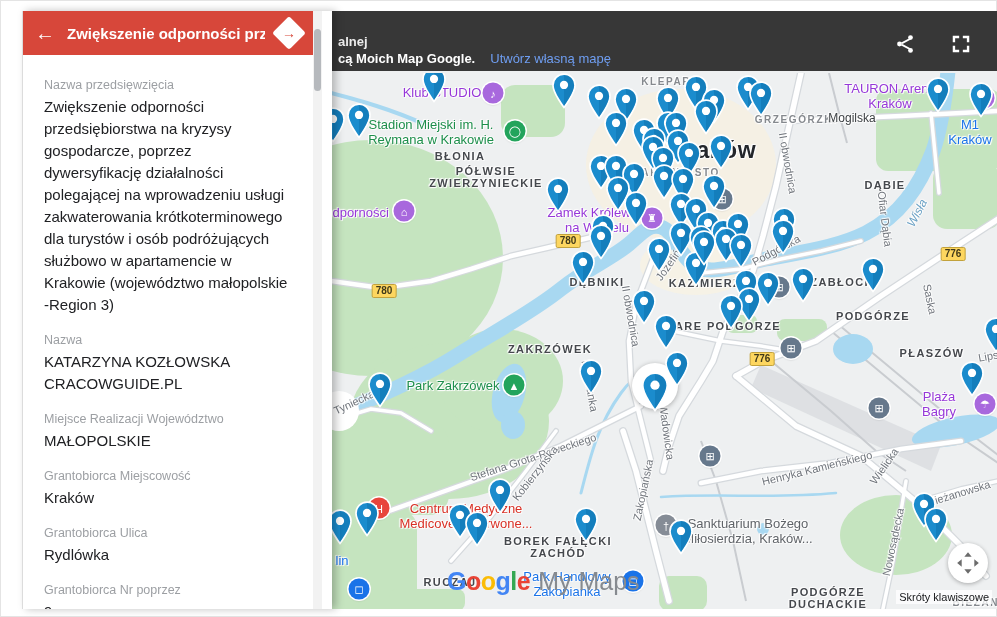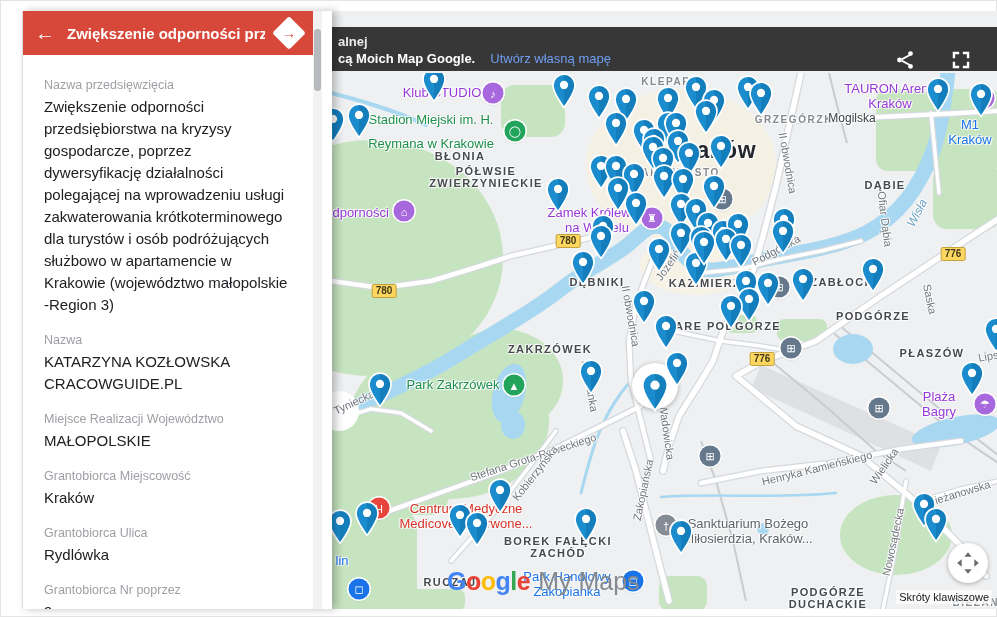--- a/index.html
+++ b/index.html
@@ -16,41 +16,41 @@
        display:flex;align-items:center;justify-content:center;cursor:pointer;}
   .dir-a{transform:rotate(-45deg);color:#d7473a;font-size:14px;font-weight:bold;}
   .panel-body{padding:6px 20px 0 21px;width:248px;}
   .flabel{color:#9c9fa3;font-size:12.5px;margin:17px 0 4px;}
   .fvalue{color:#202124;font-size:15px;line-height:22px;}
   .scroll-track{position:absolute;right:10px;top:0;bottom:0;width:9px;background:#f2f2f2;}
   .scroll-thumb{position:absolute;left:1px;width:7px;top:18px;height:62px;background:#b6b9bd;border-radius:4px;}
 
   
   .map-wrap{position:absolute;left:330px;top:10px;width:667px;height:598px;background:#eef0f1;}
-  .embed-bar{position:absolute;top:16px;left:0;right:0;height:44px;background:#373737;z-index:40;}
+  .embed-bar{position:absolute;top:0;left:0;right:0;height:60px;background:#373737;z-index:40;}
   .eb-text{position:absolute;left:7px;bottom:4px;font-size:13px;line-height:17px;}
   .eb-line1{color:#ececec;font-weight:bold;}
   .eb-line2{color:#fff;font-weight:bold;}
   .eb-link{color:#6f9ef2;font-weight:normal;text-decoration:none;cursor:pointer;margin-left:15px;}
   .eb-ic{position:absolute;top:22px;width:22px;height:22px;cursor:pointer;}
   .eb-ic.share{right:82px;} .eb-ic.fs{right:26px;}
 
   .map-canvas{position:absolute;top:62px;left:0;width:667px;height:536px;overflow:hidden;background:#eef0f1;}
   .base{position:absolute;left:0;top:0;}
 
   .lbl{position:absolute;transform:translate(-50%,-50%);white-space:pre-line;text-align:center;pointer-events:none;z-index:5;
        text-shadow:0 0 2px #fff,0 0 2px #fff,0 0 3px #fff,1px 1px 0 rgba(255,255,255,.85),-1px -1px 0 rgba(255,255,255,.85);}
   .district{font-size:11px;font-weight:bold;color:#45484d;letter-spacing:1.4px;line-height:12px;}
   .district2{font-size:10px;font-weight:bold;color:#85898e;letter-spacing:1.6px;}
   .city{font-size:23px;font-weight:bold;color:#23262b;letter-spacing:.5px;}
   .street{font-size:11px;color:#70757c;}
   .street2{font-size:12px;color:#3c4043;}
   .water-lbl{font-size:12px;font-style:italic;color:#69a0c4;}
   .poi-purple{font-size:13px;color:#9637d8;line-height:15px;}
-  .poi-green{font-size:13px;color:#1d8e4b;line-height:24px;}
+  .poi-green{font-size:13px;color:#1d8e4b;line-height:15px;}
   .poi-blue{font-size:13px;color:#1a73e8;line-height:15px;}
   .poi-red{font-size:13px;color:#d93025;line-height:15px;}
   .poi-gray{font-size:13px;color:#5f6368;line-height:15px;}
 
   .badge{position:absolute;transform:translate(-50%,-50%);background:#fdd65f;border:1px solid #c2a23c;border-radius:2px;
          color:#40391a;font-size:10px;font-weight:bold;padding:0 3px;line-height:12px;z-index:6;pointer-events:none;}
   .poi{position:absolute;width:21px;height:21px;border-radius:50%;transform:translate(-50%,-50%);display:flex;align-items:center;
        justify-content:center;color:#fff;font-size:11px;z-index:7;box-shadow:0 0 0 1.5px #fff,0 1px 2px rgba(0,0,0,.35);}
   .pin{position:absolute;width:26px;height:36px;margin:-12px 0 0 -13px;z-index:10;cursor:pointer;}
   .halo{position:absolute;width:46px;height:46px;border-radius:50%;background:#fff;transform:translate(-50%,-50%);

